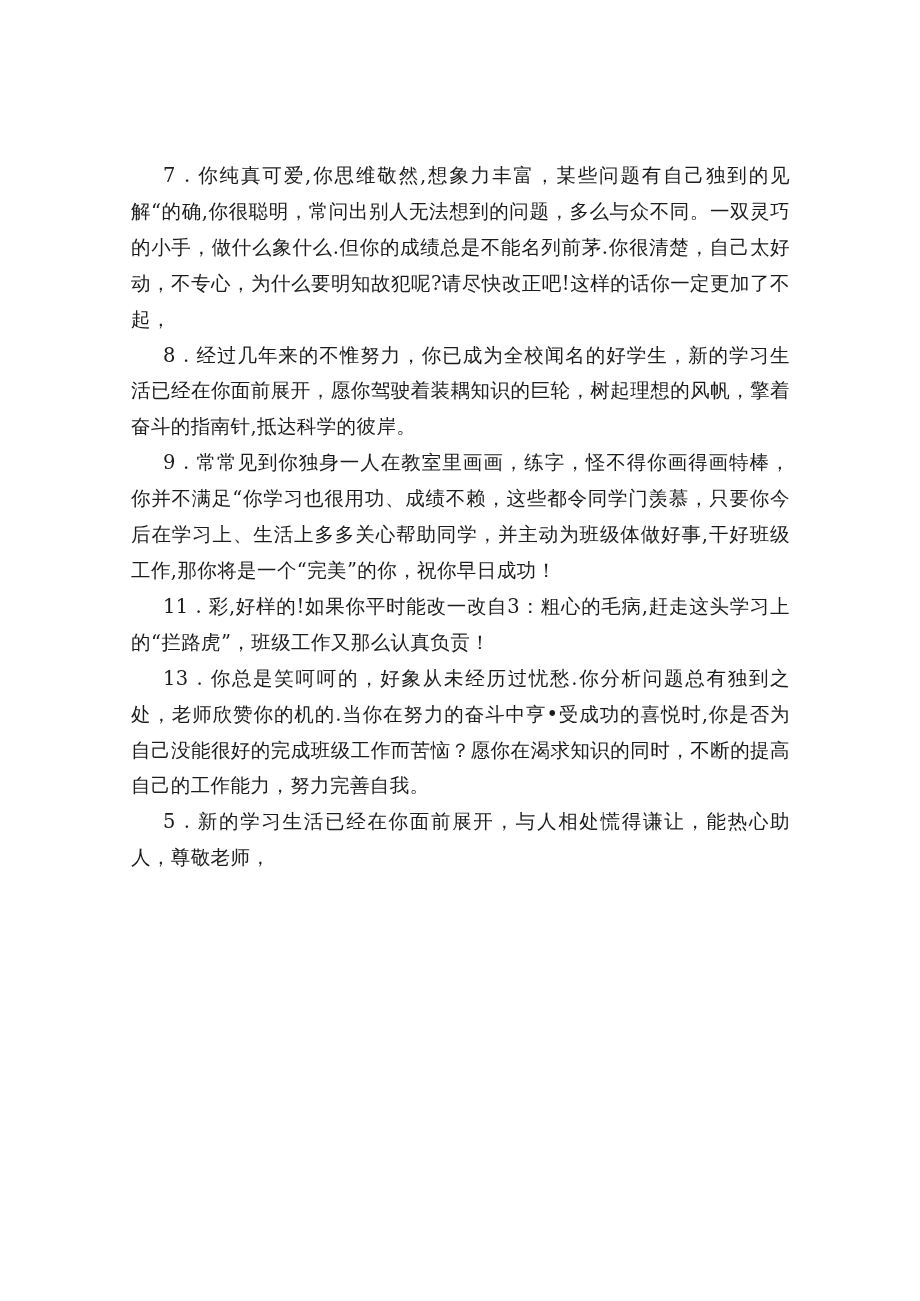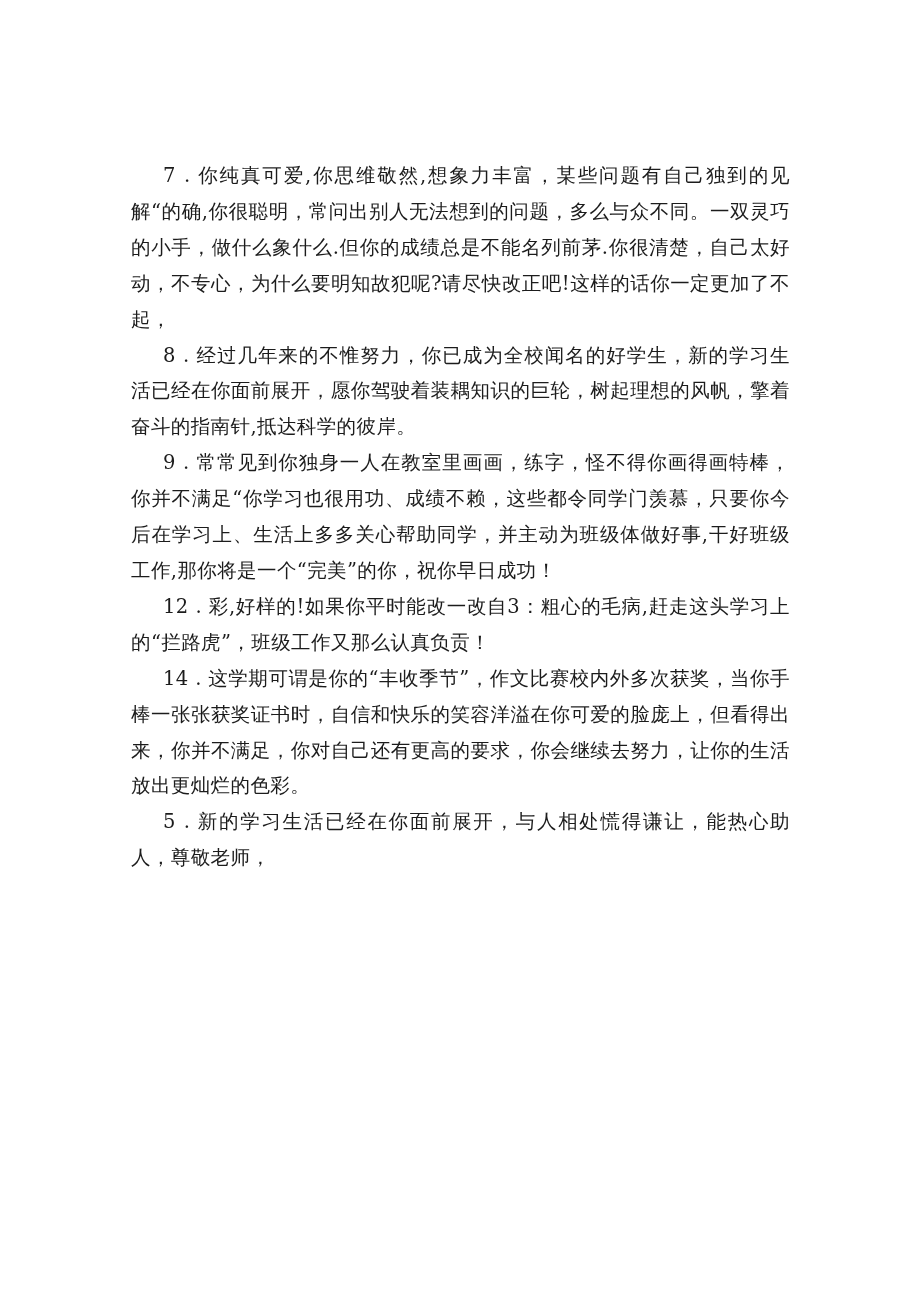--- a/index.html
+++ b/index.html
@@ -41,20 +41,20 @@
 <body>
 
 <div class="page">
   <p class="para"><span class="num">7 .</span><span>你纯真可爱,你思维敬然,想象力丰富，某些问题有自己独到的见解“的确,你很聪明，常问出别人无法想到的问题，多么与众不同。一双灵巧的小手，做什么象什么.但你的成绩总是不能名列前茅.你很清楚，自己太好动，不专心，为什么要明知故犯呢?请尽快改正吧!这样的话你一定更加了不起，</span></p>
 
   <p class="para"><span class="num">8 .</span><span>经过几年来的不惟努力，你已成为全校闻名的好学生，新的学习生活已经在你面前展开，愿你驾驶着装耦知识的巨轮，树起理想的风帆，擎着奋斗的指南针,抵达科学的彼岸。</span></p>
 
   <p class="para"><span class="num">9 .</span><span>常常见到你独身一人在教室里画画，练字，怪不得你画得画特棒，你并不满足“你学习也很用功、成绩不赖，这些都令同学门羡慕，只要你今后在学习上、生活上多多关心帮助同学，并主动为班级体做好事,干好班级工作,那你将是一个“完美”的你，祝你早日成功！</span></p>
 
 
-  <p class="para"><span class="num">12 .</span><span>彩,好样的!如果你平时能改一改自3：粗心的毛病,赶走这头学习上的“拦路虎”，班级工作又那么认真负贡！</span></p>
+  <p class="para"><span class="num">11 .</span><span>彩,好样的!如果你平时能改一改自3：粗心的毛病,赶走这头学习上的“拦路虎”，班级工作又那么认真负贡！</span></p>
 
 
+  <p class="para"><span class="num">13 .</span><span>你总是笑呵呵的，好象从未经历过忧愁.你分析问题总有独到之处，老师欣赞你的机的.当你在努力的奋斗中亨•受成功的喜悦时,你是否为自己没能很好的完成班级工作而苦恼？愿你在渴求知识的同时，不断的提高自己的工作能力，努力完善自我。</span></p>
 
-  <p class="para"><span class="num">14 .</span><span>这学期可谓是你的“丰收季节”，作文比赛校内外多次获奖，当你手棒一张张获奖证书时，自信和快乐的笑容洋溢在你可爱的脸庞上，但看得出来，你并不满足，你对自己还有更高的要求，你会继续去努力，让你的生活放出更灿烂的色彩。</span></p>
 
   <p class="para"><span class="num">5 .</span><span>新的学习生活已经在你面前展开，与人相处慌得谦让，能热心助人，尊敬老师，</span></p>
 </div>
 
 </body></html>

